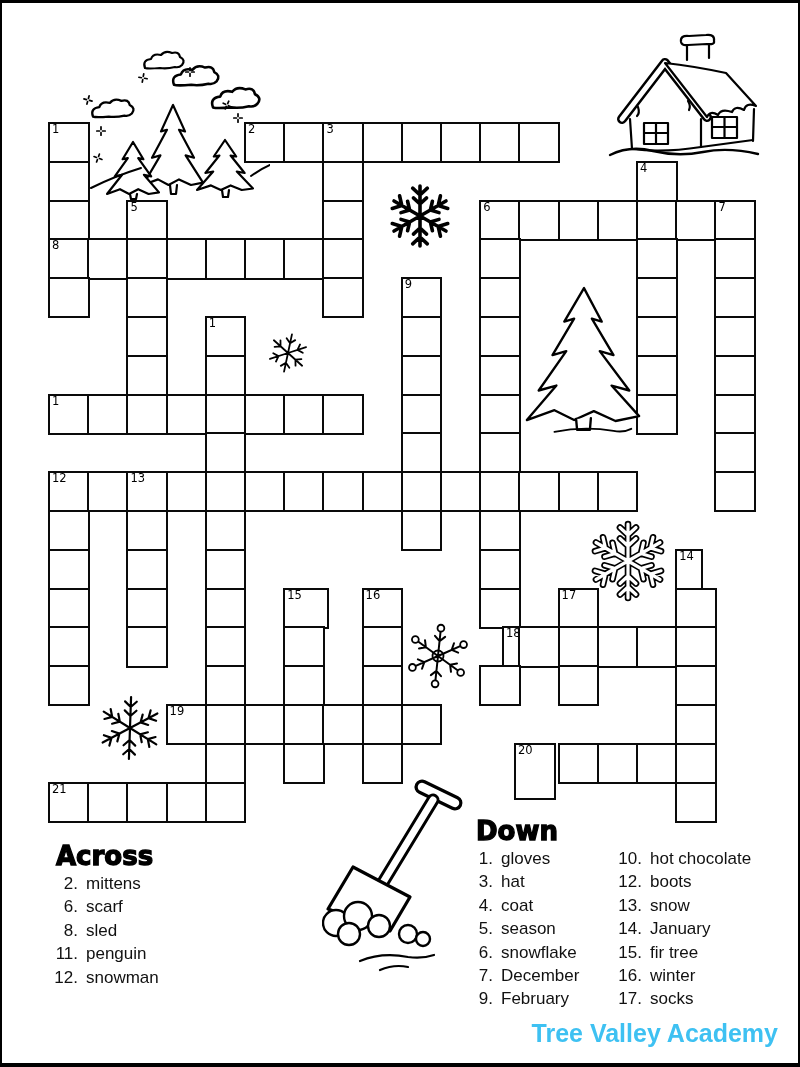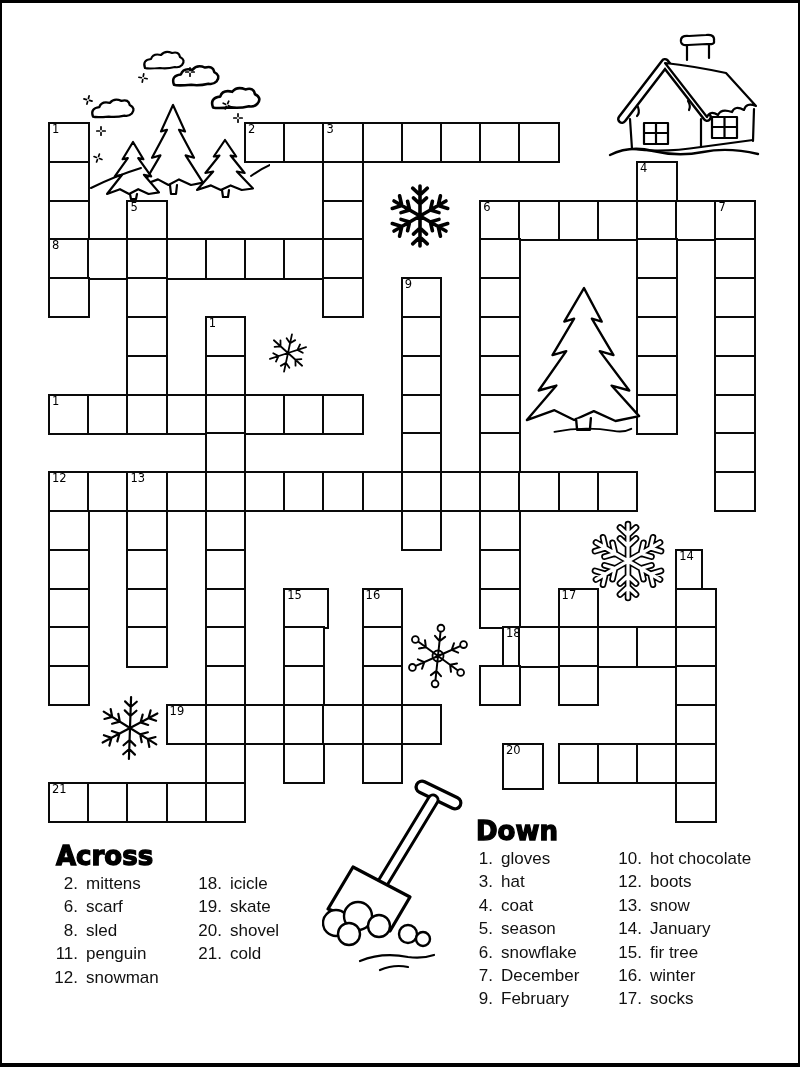--- a/index.html
+++ b/index.html
@@ -195,21 +195,21 @@
       <div class="cell" style="left: 156.8px; top: 582px; width: 41.7px; height: 41.3px;"></div>
       <div class="cell" style="left: 196px; top: 582px; width: 41.7px; height: 41.3px;"></div>
       <div class="cell" style="left: 235.2px; top: 582px; width: 41.7px; height: 41.3px;"></div>
       <div class="cell" style="left: 274.4px; top: 582px; width: 41.7px; height: 41.3px;"></div>
       <div class="cell" style="left: 313.6px; top: 582px; width: 41.7px; height: 41.3px;"></div>
       <div class="cell" style="left: 352.8px; top: 582px; width: 41.7px; height: 41.3px;"></div>
       <div class="cell" style="left: 627.2px; top: 582px; width: 41.7px; height: 41.3px;"></div>
       <div class="cell" style="left: 156.8px; top: 620.8px; width: 41.7px; height: 41.3px;"></div>
       <div class="cell" style="left: 235.2px; top: 620.8px; width: 41.7px; height: 41.3px;"></div>
       <div class="cell" style="left: 313.6px; top: 620.8px; width: 41.7px; height: 41.3px;"></div>
-      <div class="cell" style="left: 454px; top: 620.8px; width: 41.7px; height: 47px;">
+      <div class="cell" style="left: 466px; top: 620.8px; width: 41.7px; height: 57px;">
         <span class="num">20</span>
       </div>
       <div class="cell" style="left: 509.6px; top: 620.8px; width: 41.7px; height: 41.3px;"></div>
       <div class="cell" style="left: 548.8px; top: 620.8px; width: 41.7px; height: 41.3px;"></div>
       <div class="cell" style="left: 588px; top: 620.8px; width: 41.7px; height: 41.3px;"></div>
       <div class="cell" style="left: 627.2px; top: 620.8px; width: 41.7px; height: 41.3px;"></div>
       <div class="cell" style="left: 0px; top: 659.6px; width: 41.7px; height: 41.3px;">
         <span class="num">21</span>
       </div>
       <div class="cell" style="left: 39.2px; top: 659.6px; width: 41.7px; height: 41.3px;"></div>
@@ -335,38 +335,20 @@
       </div>
       <div class="clue-row">
         <span class="cnum">11.</span>
         <span class="ctxt">penguin</span>
       </div>
       <div class="clue-row">
         <span class="cnum">12.</span>
         <span class="ctxt">snowman</span>
       </div>
     </div>
-  <div class="clue-col" id="across-col2" style="left:190px;top:874px">
-      <div class="clue-row">
-        <span class="cnum">18.</span>
-        <span class="ctxt">icicle</span>
-      </div>
-      <div class="clue-row">
-        <span class="cnum">19.</span>
-        <span class="ctxt">skate</span>
-      </div>
-      <div class="clue-row">
-        <span class="cnum">20.</span>
-        <span class="ctxt">shovel</span>
-      </div>
-      <div class="clue-row">
-        <span class="cnum">21.</span>
-        <span class="ctxt">cold</span>
-      </div>
-    </div>
 
   <div class="section-header" style="left:476px;top:816px">Down</div>
   <div class="clue-col" id="down-col1" style="left:461px;top:849px">
       <div class="clue-row">
         <span class="cnum">1.</span>
         <span class="ctxt">gloves</span>
       </div>
       <div class="clue-row">
         <span class="cnum">3.</span>
         <span class="ctxt">hat</span>
@@ -416,13 +398,14 @@
       <div class="clue-row">
         <span class="cnum">16.</span>
         <span class="ctxt">winter</span>
       </div>
       <div class="clue-row">
         <span class="cnum">17.</span>
         <span class="ctxt">socks</span>
       </div>
     </div>
 
+  <div class="footer" style="color: rgb(62, 193, 242);">Tree Valley Academy</div>
 </div>
 
 </body></html>

